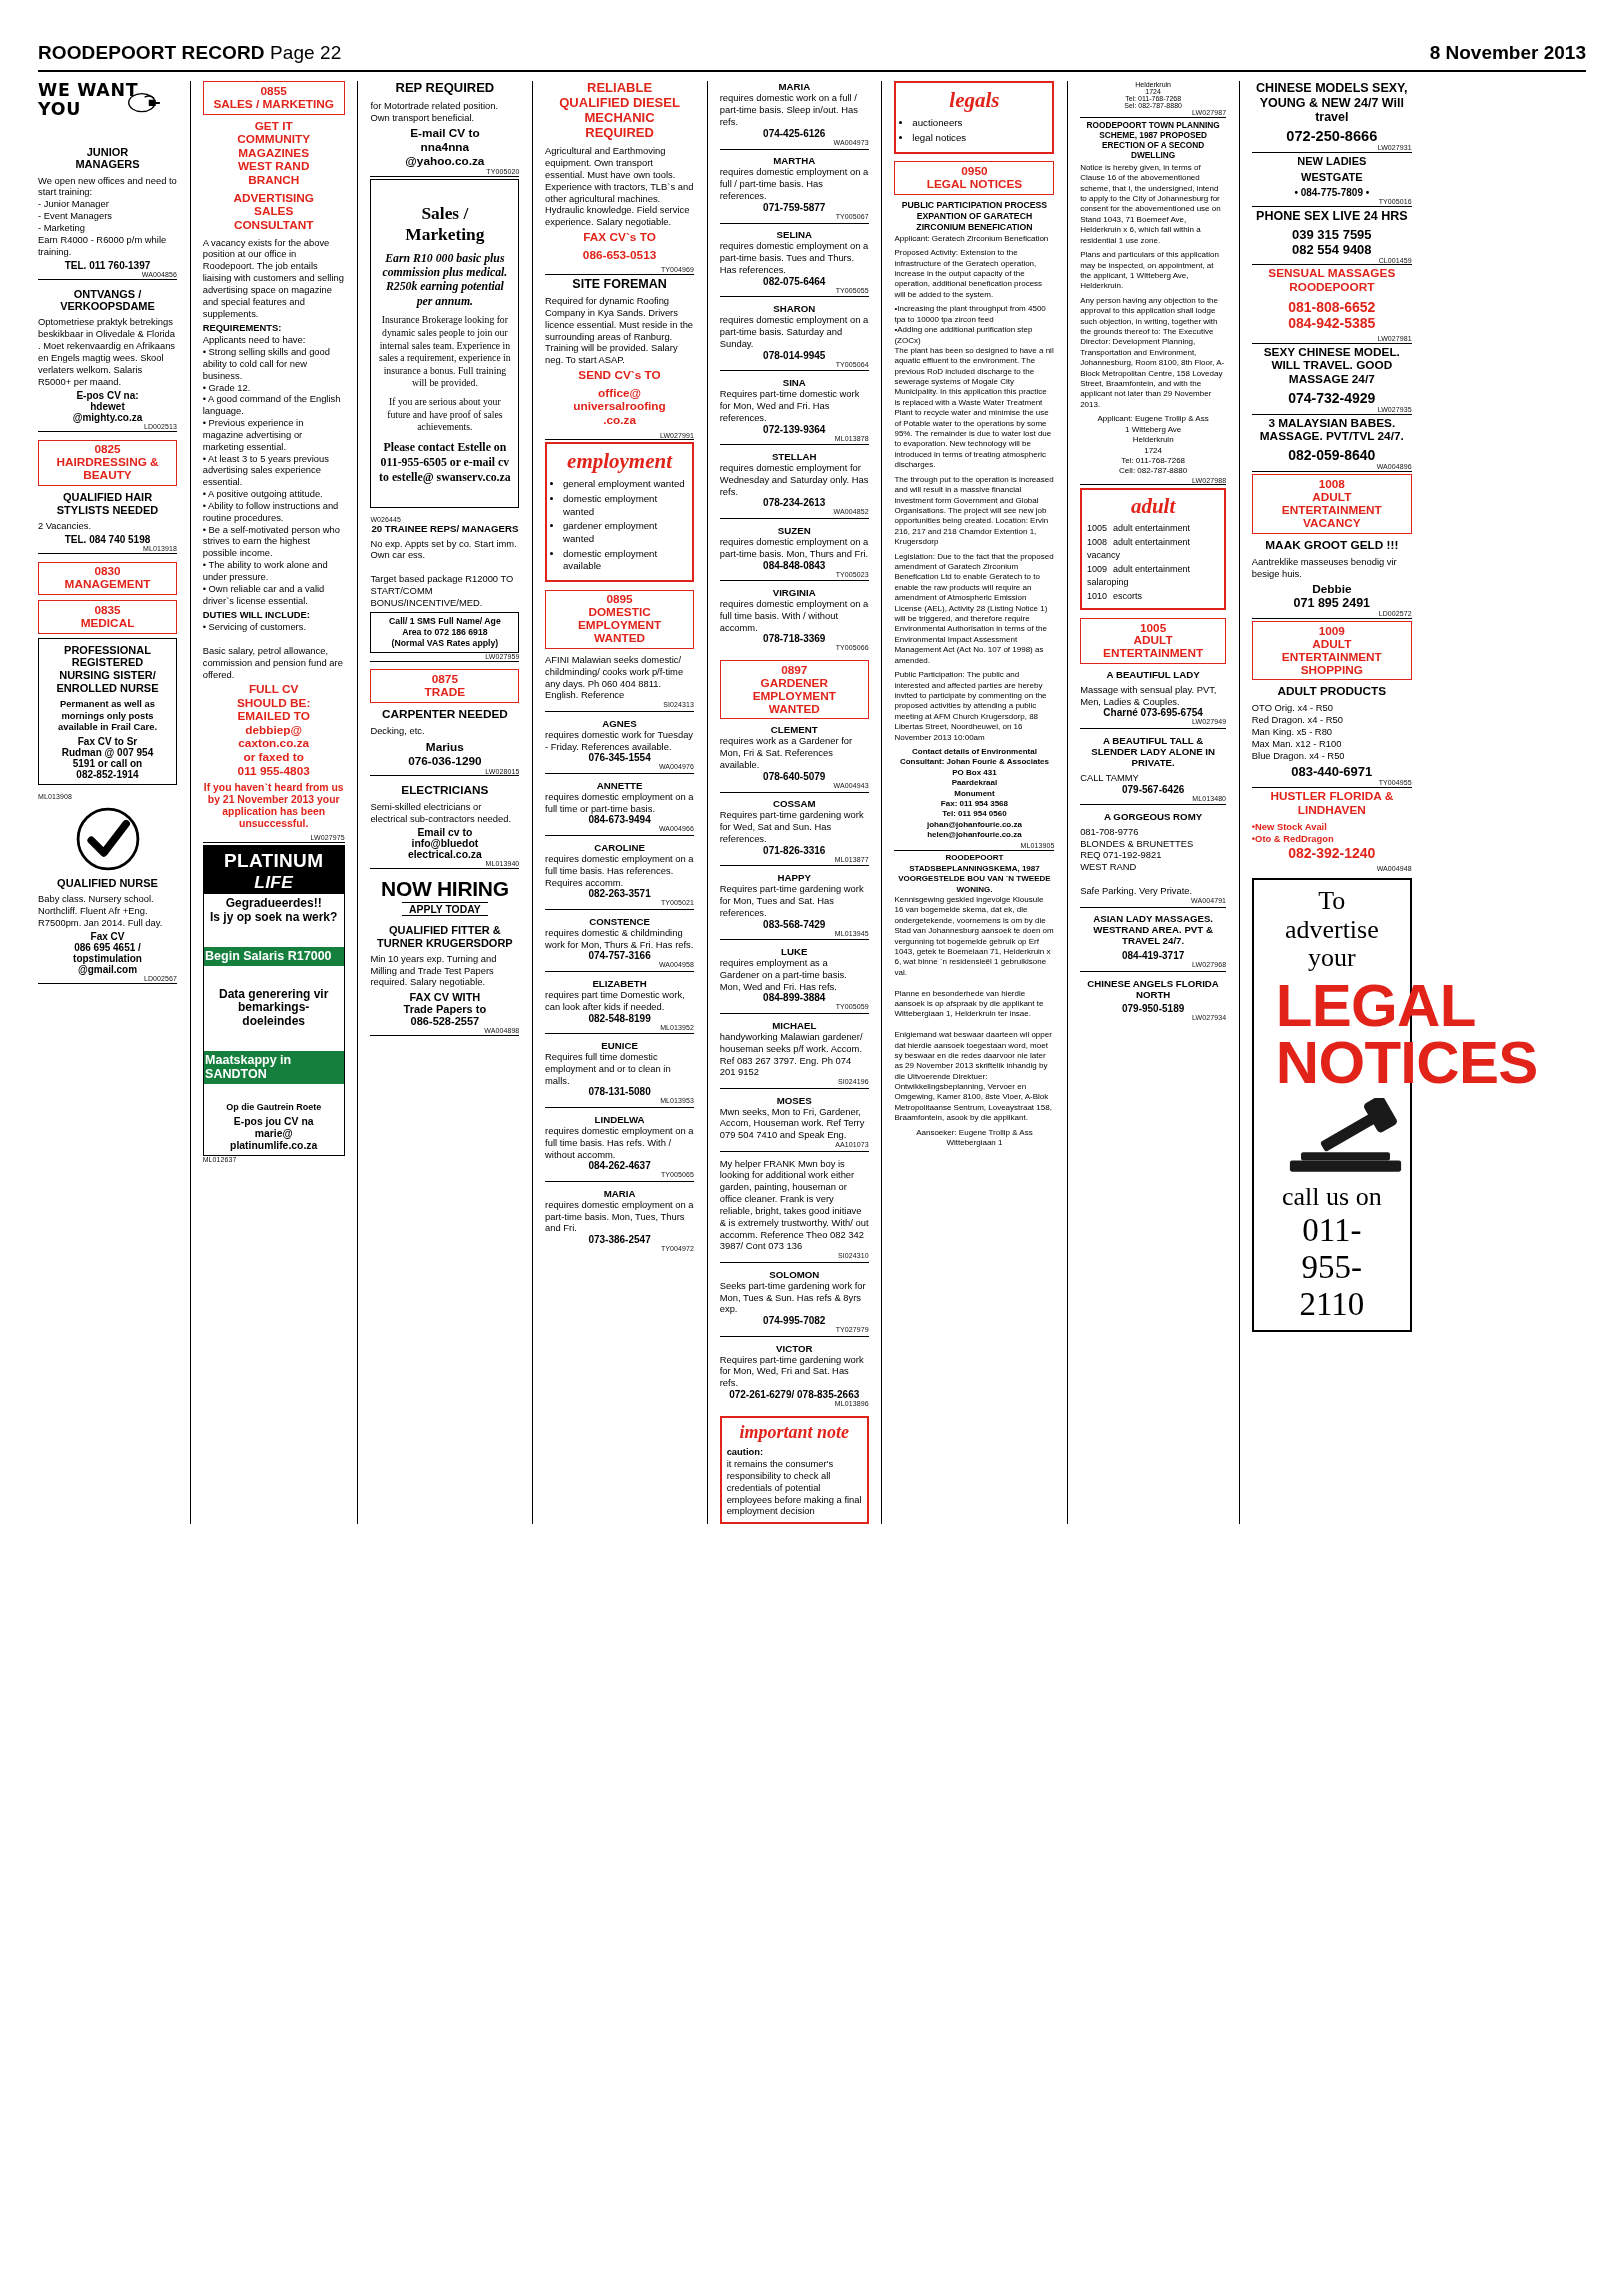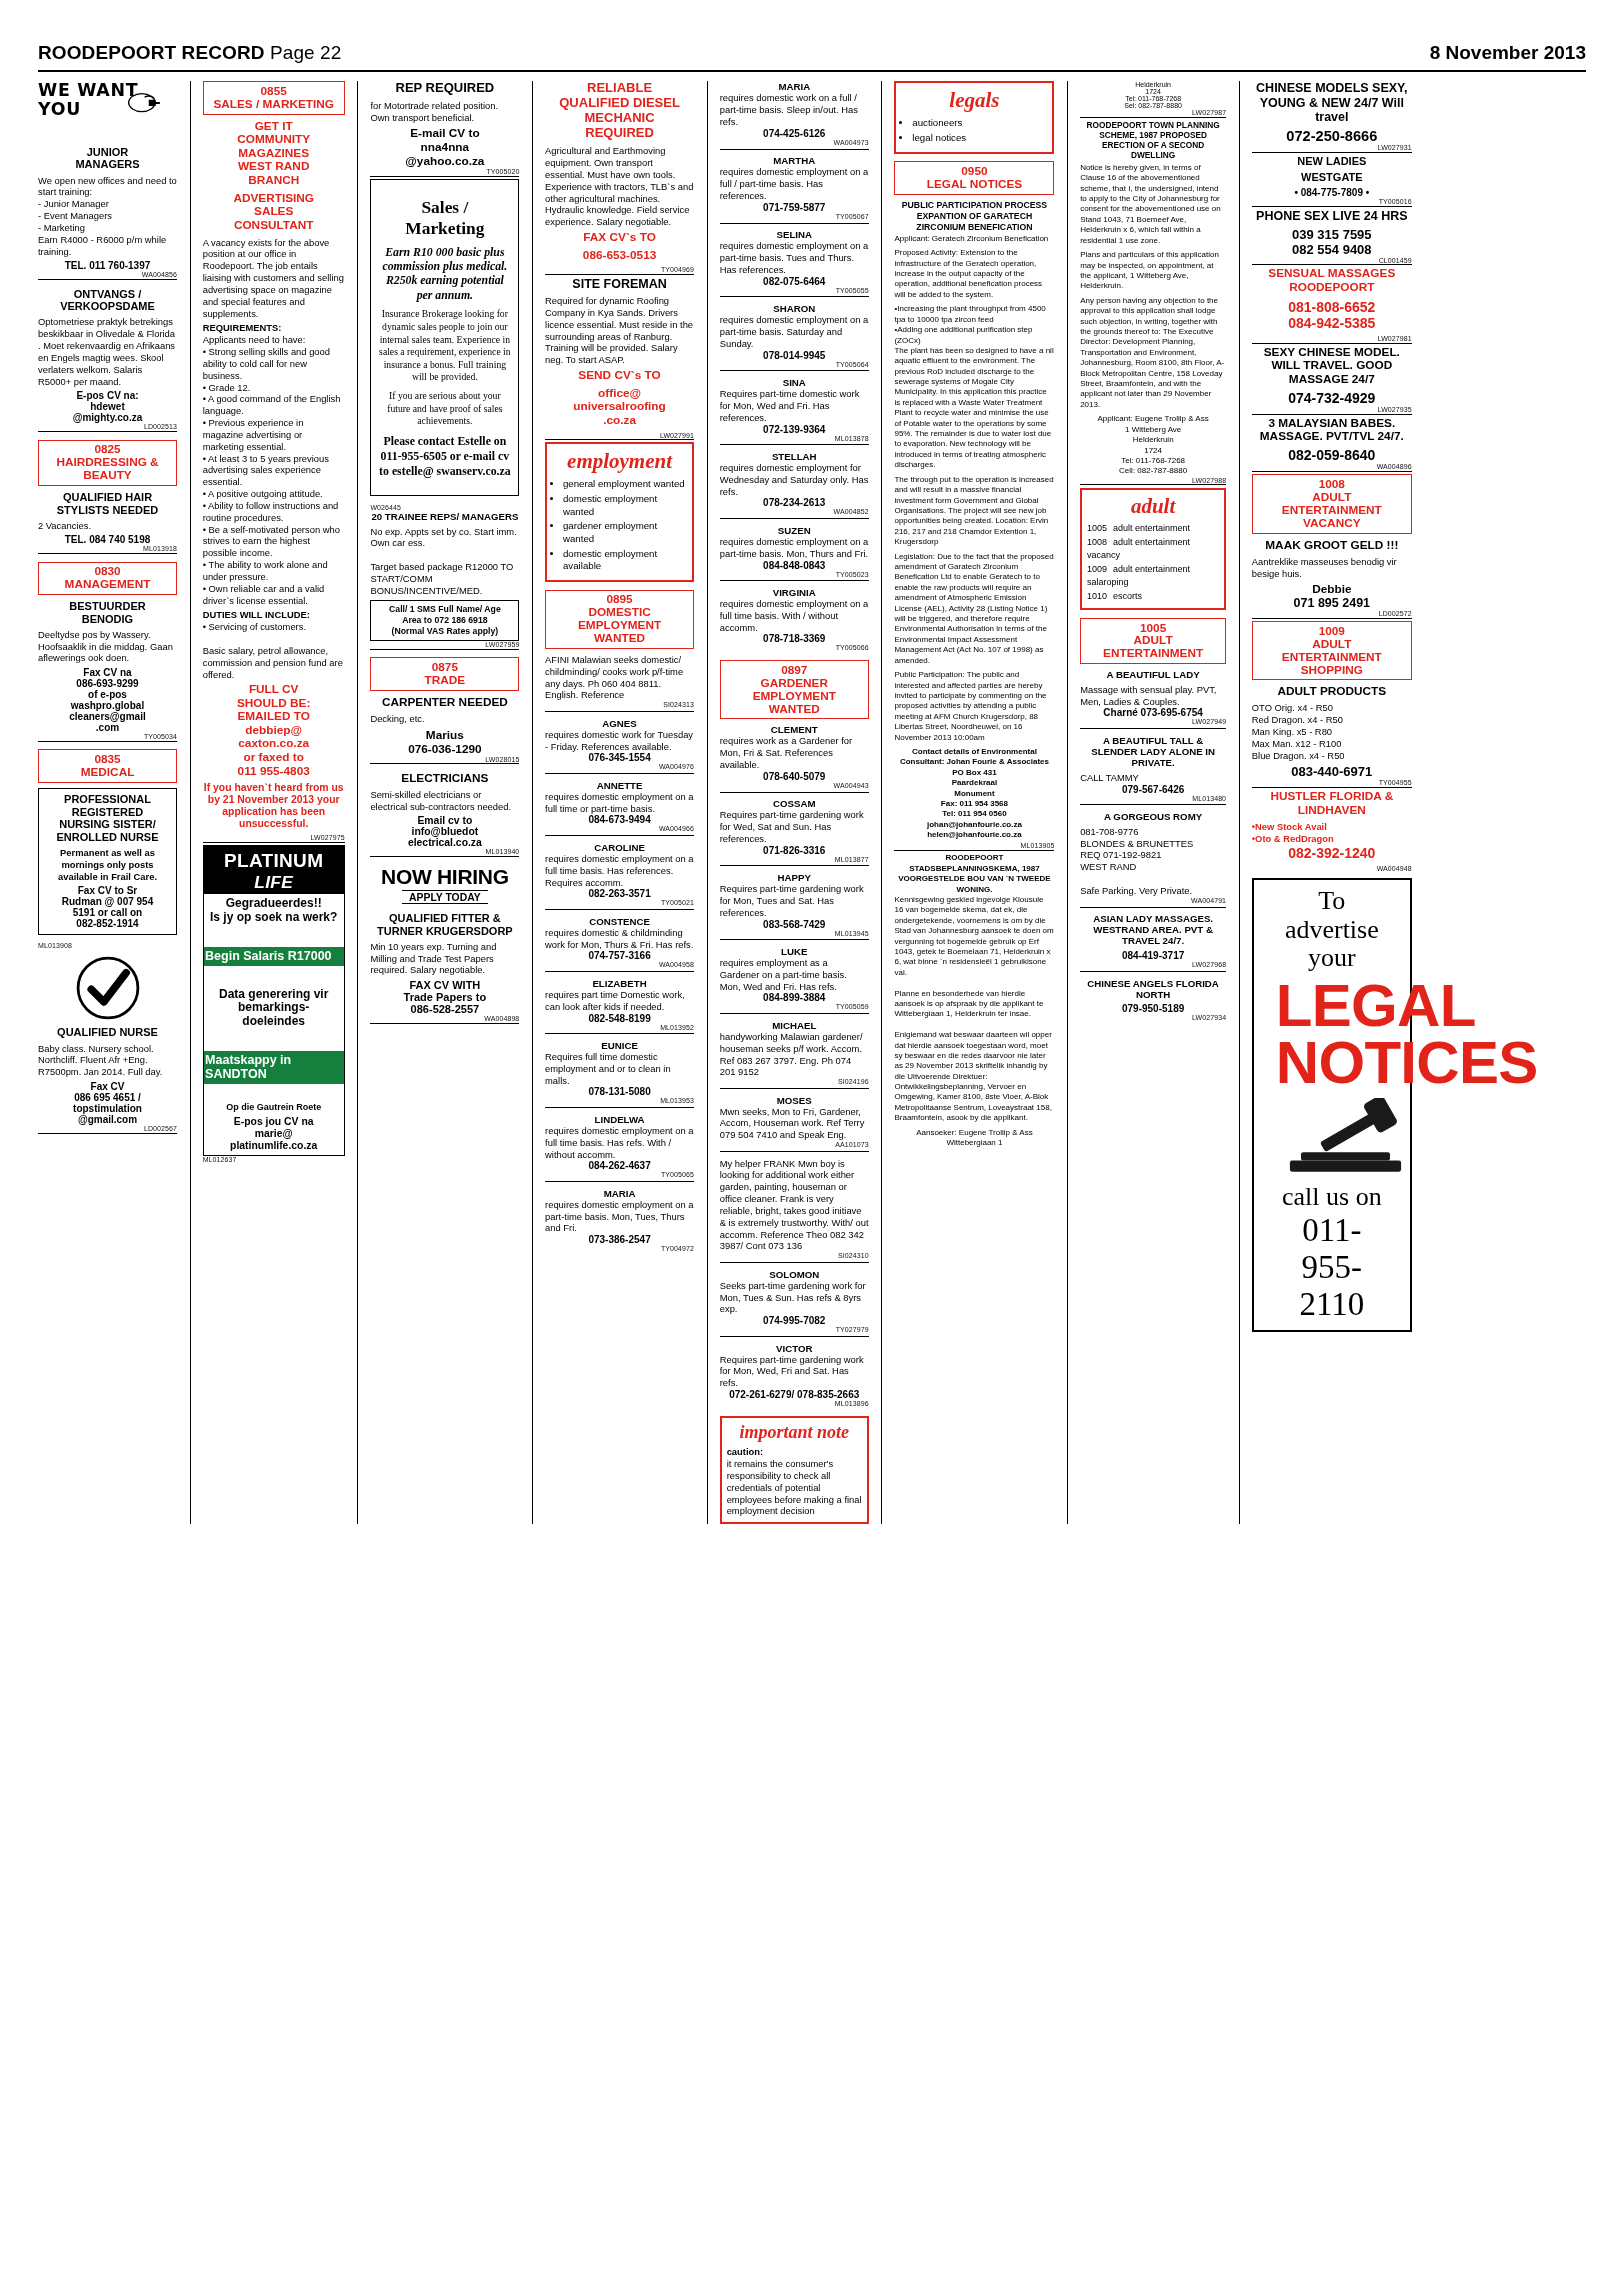--- a/index.html
+++ b/index.html
@@ -72,21 +72,21 @@
      font-size:12.5px; padding:2.8px 1.4px; margin:18px 0; }
   .platinum .sub { text-align:center; font-size:9px; font-weight:bold; }
 
   
   .nowhiring { text-align:center; font-weight:bold; }
   .nowhiring .t1 { font-size:21px; letter-spacing:-0.3px; }
   .nowhiring .t2 { font-size:10.4px; border-top:1.4px solid #000; border-bottom:1.4px solid #000;
       display:inline-block; padding:0.7px 7px; margin-top:1.4px; }
 
   
-  .serifbox { border:1.4px solid #000; padding:17px 7px; font-family:"Liberation Serif", serif; }
+  .serifbox { border:1.4px solid #000; padding:23px 7px; font-family:"Liberation Serif", serif; }
   .serifbox h3 { text-align:center; font-size:17.4px; margin:0 0 5.6px; font-weight:bold; }
   .serifbox .em { text-align:center; font-style:italic; font-weight:bold; font-size:11.8px; line-height:1.22; margin-bottom:6.2px;}
   .serifbox p { font-size:9.7px; line-height:1.3; margin:0 0 6.2px; text-align:center;}
   .serifbox .contact { text-align:center; font-weight:bold; font-size:11.8px; line-height:1.25; }
 
   
   .script { color:#e2231a; font-style:italic; font-weight:bold; font-size:21px;
      text-align:center; font-family:"Liberation Serif", serif; }
   .script.sm { font-size:18px; }
   ul.bul { margin:4.2px 0 0 11px; padding:0; font-size:9.7px; line-height:1.3; }
@@ -170,32 +170,20 @@
         <div class="txt">2 Vacancies.</div>
         <div class="phone mt4">TEL. 084 740 5198</div>
         <div class="ref line">ML013918</div>
       </div>
 
       <div class="hdr-red-box">
         <div class="cat-num">0830</div>
         <div>MANAGEMENT</div>
       </div>
 
-      <div class="blk">
-        <div class="hdr-blk" style="white-space:pre-line;">BESTUURDER
-BENODIG</div>
-        <div class="txt">Deeltydse pos by Wassery. Hoofsaaklik in die middag. Gaan aflewerings ook doen.</div>
-        <div class="phone mt4" style="white-space:pre-line;">Fax CV na
-086-693-9299
-of e-pos
-washpro.global
-cleaners@gmail
-.com</div>
-        <div class="ref line">TY005034</div>
-      </div>
 
       <div class="hdr-red-box">
         <div class="cat-num">0835</div>
         <div>MEDICAL</div>
       </div>
 
       <div class="boxed blk">
         <div class="hdr-blk" style="white-space:pre-line;">PROFESSIONAL
 REGISTERED
 NURSING SISTER/

